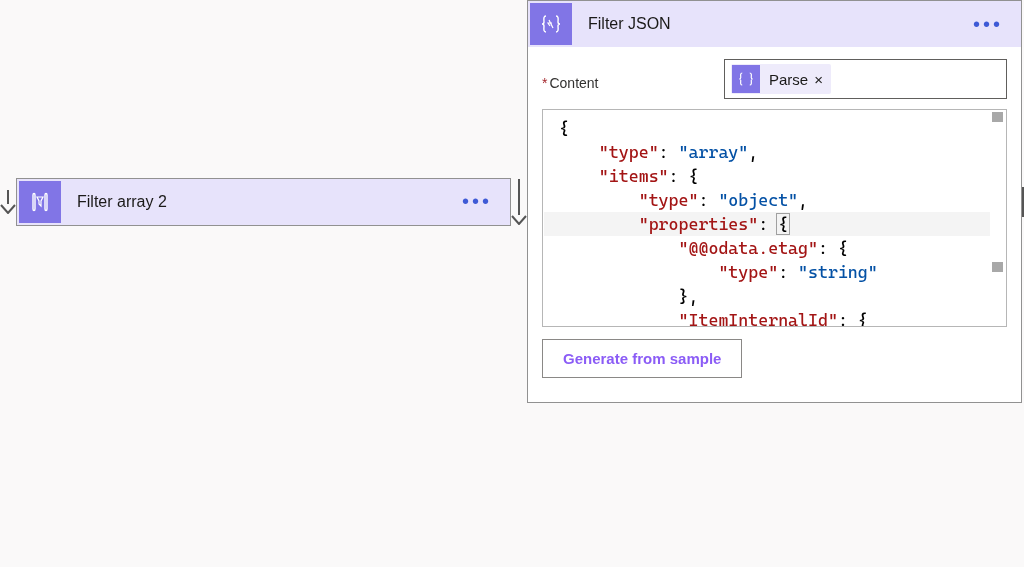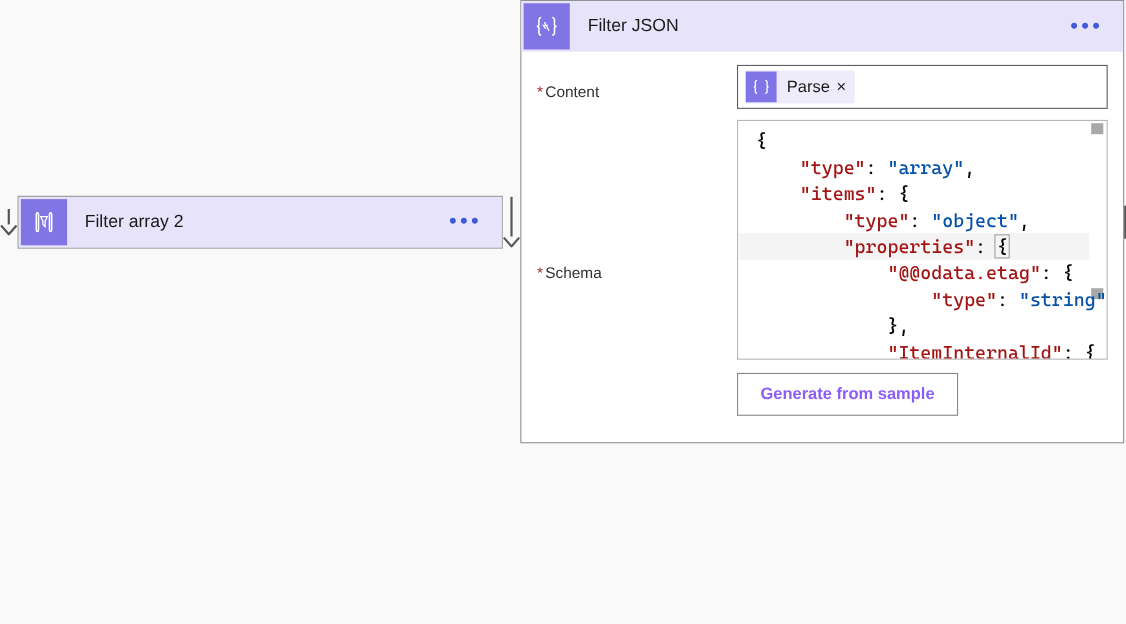--- a/index.html
+++ b/index.html
@@ -255,23 +255,20 @@
                 </svg>
               </div>
               <span class="token-label">Parse</span>
               <span class="token-x">×</span>
             </div>
           </div>
         </div>
       </div>
 
       <div class="field-row">
-        <div class="field-label">
-          <span class="req">*</span><span>Schema</span>
-        </div>
         <div class="field-input-wrap">
           <div class="schema-editor">
             <div class="hl-line" style="top:102px"></div>
             <div class="schema-code" id="schema-code"><div><span class="j-punct">{</span></div><div>    <span class="j-key">"type"</span><span class="j-punct">: </span><span class="j-str">"array"</span><span class="j-punct">,</span></div><div>    <span class="j-key">"items"</span><span class="j-punct">: </span><span class="j-punct">{</span></div><div>        <span class="j-key">"type"</span><span class="j-punct">: </span><span class="j-str">"object"</span><span class="j-punct">,</span></div><div>        <span class="j-key">"properties"</span><span class="j-punct">: </span><span class="j-punct cursor-caret">{</span></div><div>            <span class="j-key">"@@odata.etag"</span><span class="j-punct">: </span><span class="j-punct">{</span></div><div>                <span class="j-key">"type"</span><span class="j-punct">: </span><span class="j-str">"string"</span></div><div>            <span class="j-punct">},</span></div><div>            <span class="j-key">"ItemInternalId"</span><span class="j-punct">: </span><span class="j-punct">{</span></div></div>
             <div class="scrollbar-track-v">
               <div class="scroll-thumb top"></div>
               <div class="scroll-thumb mid"></div>
             </div>
           </div>
           <button class="gen-btn">Generate from sample</button>

